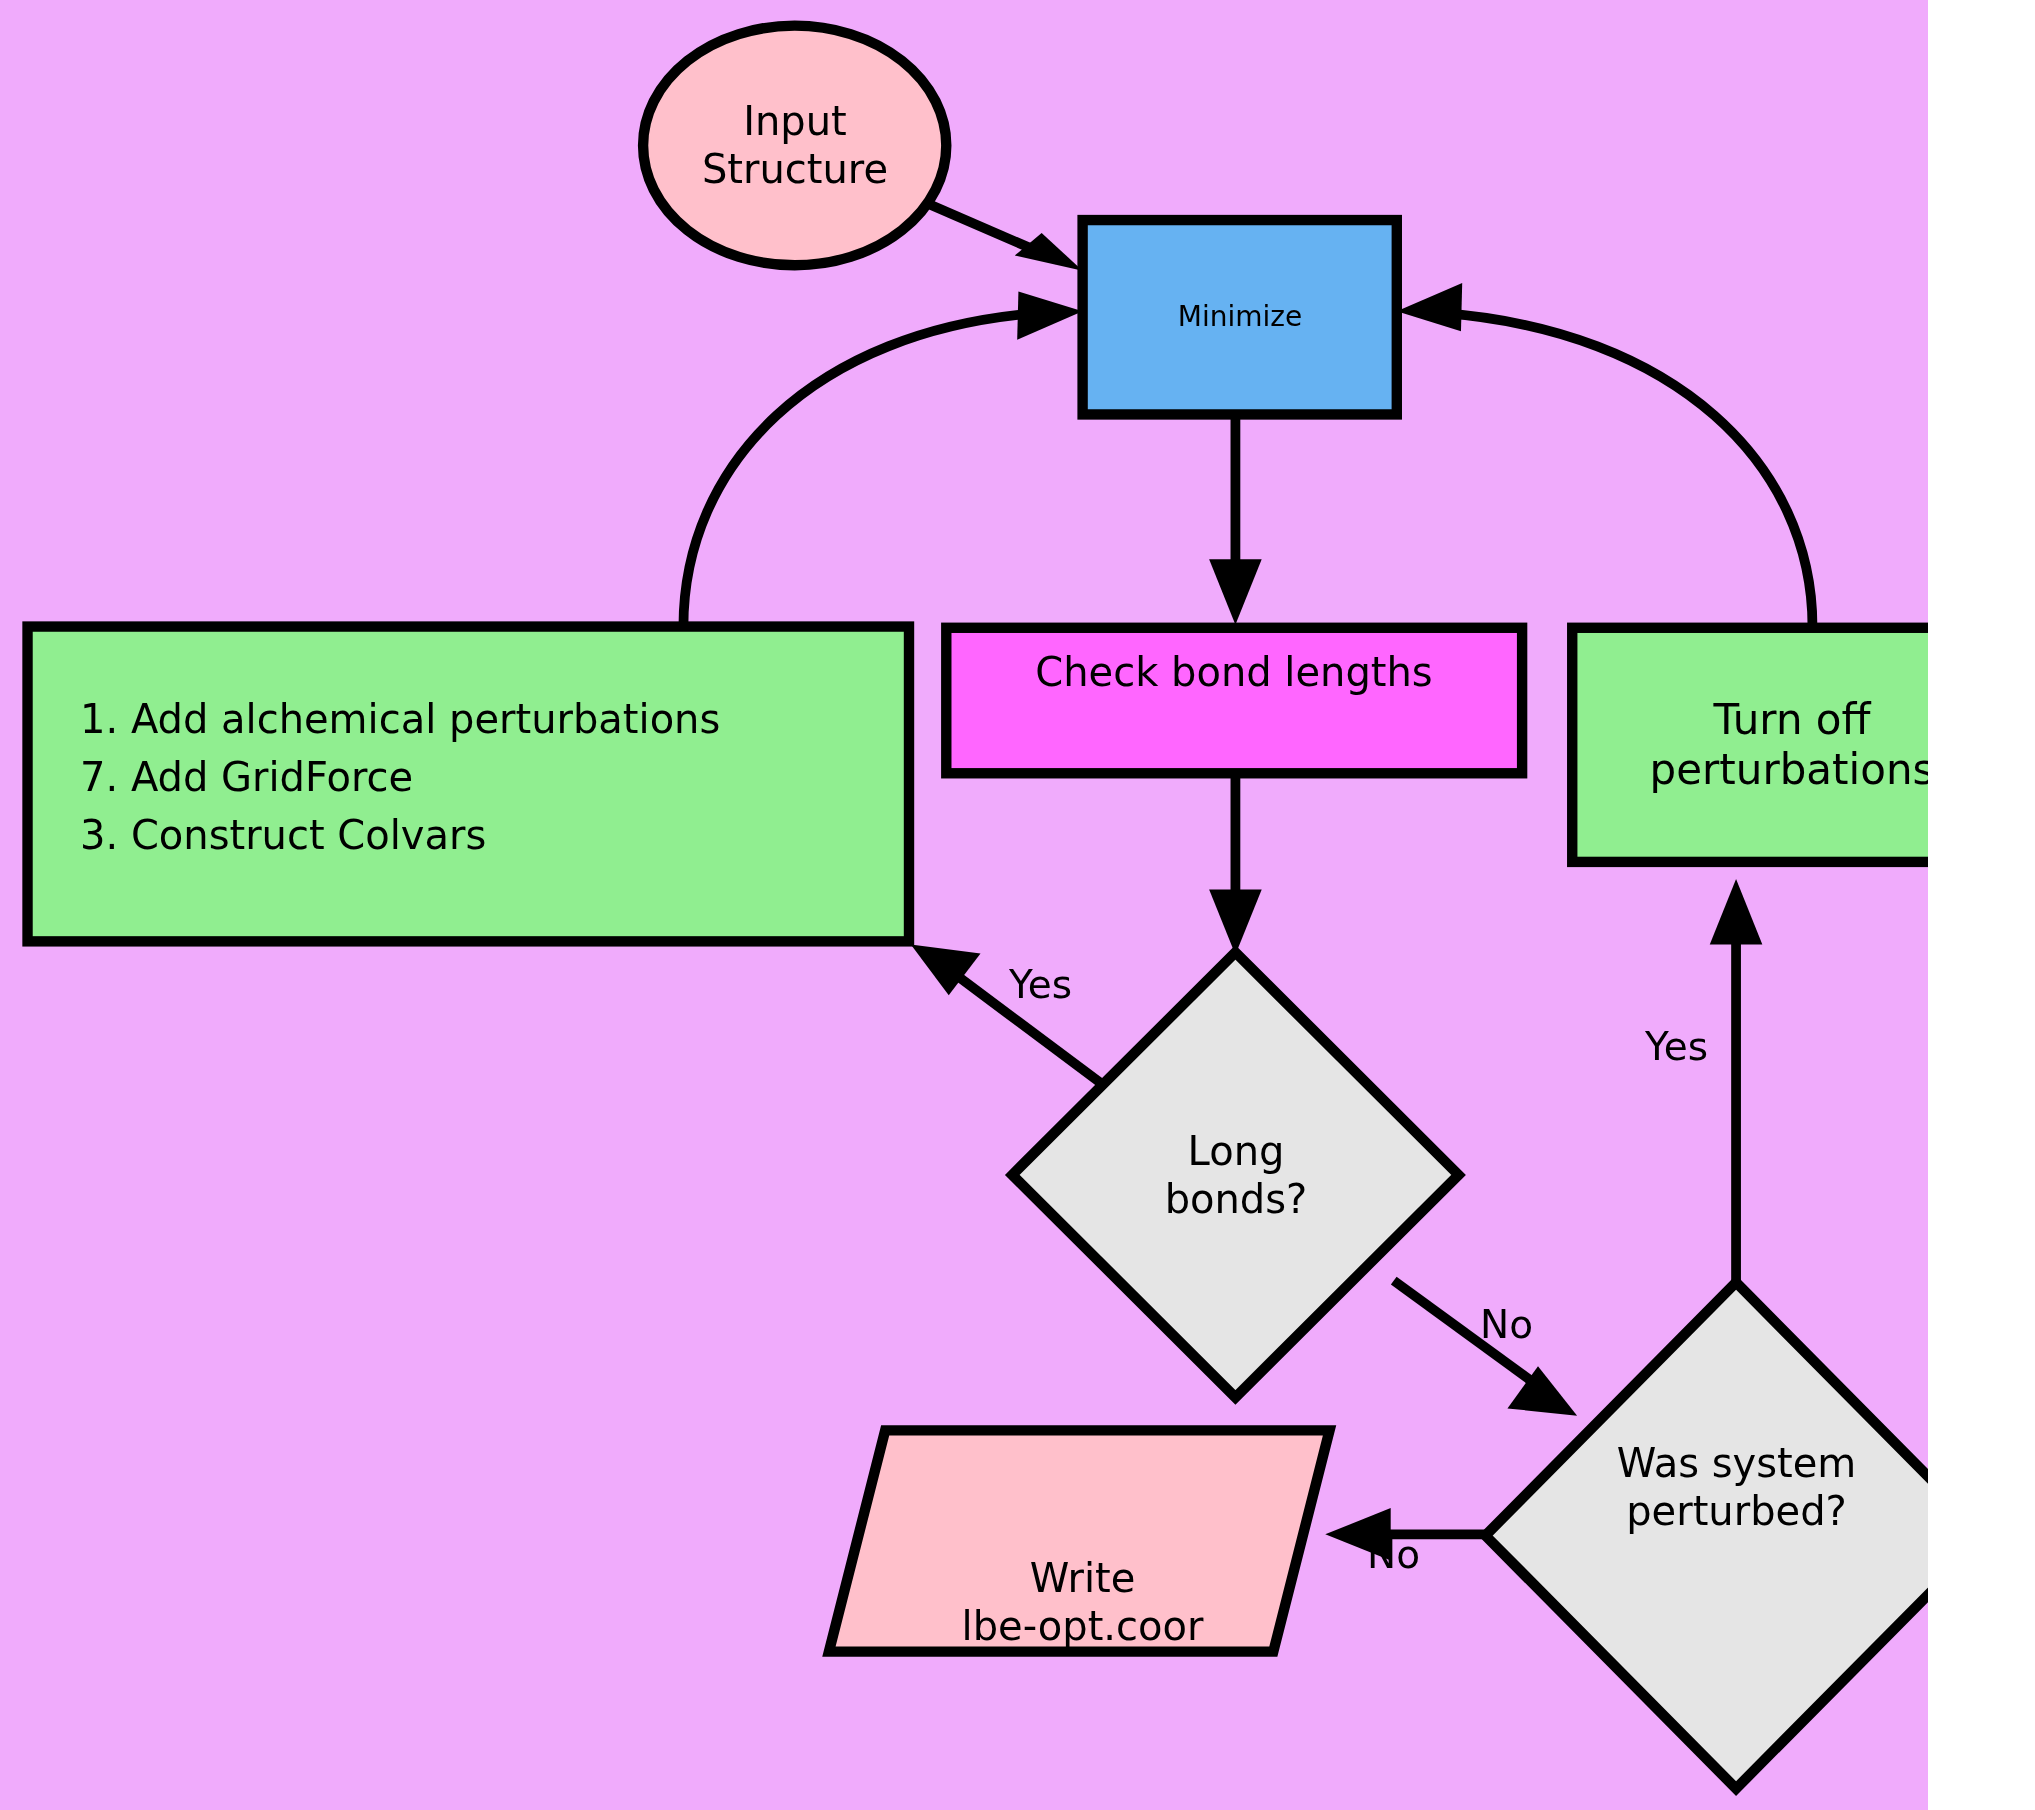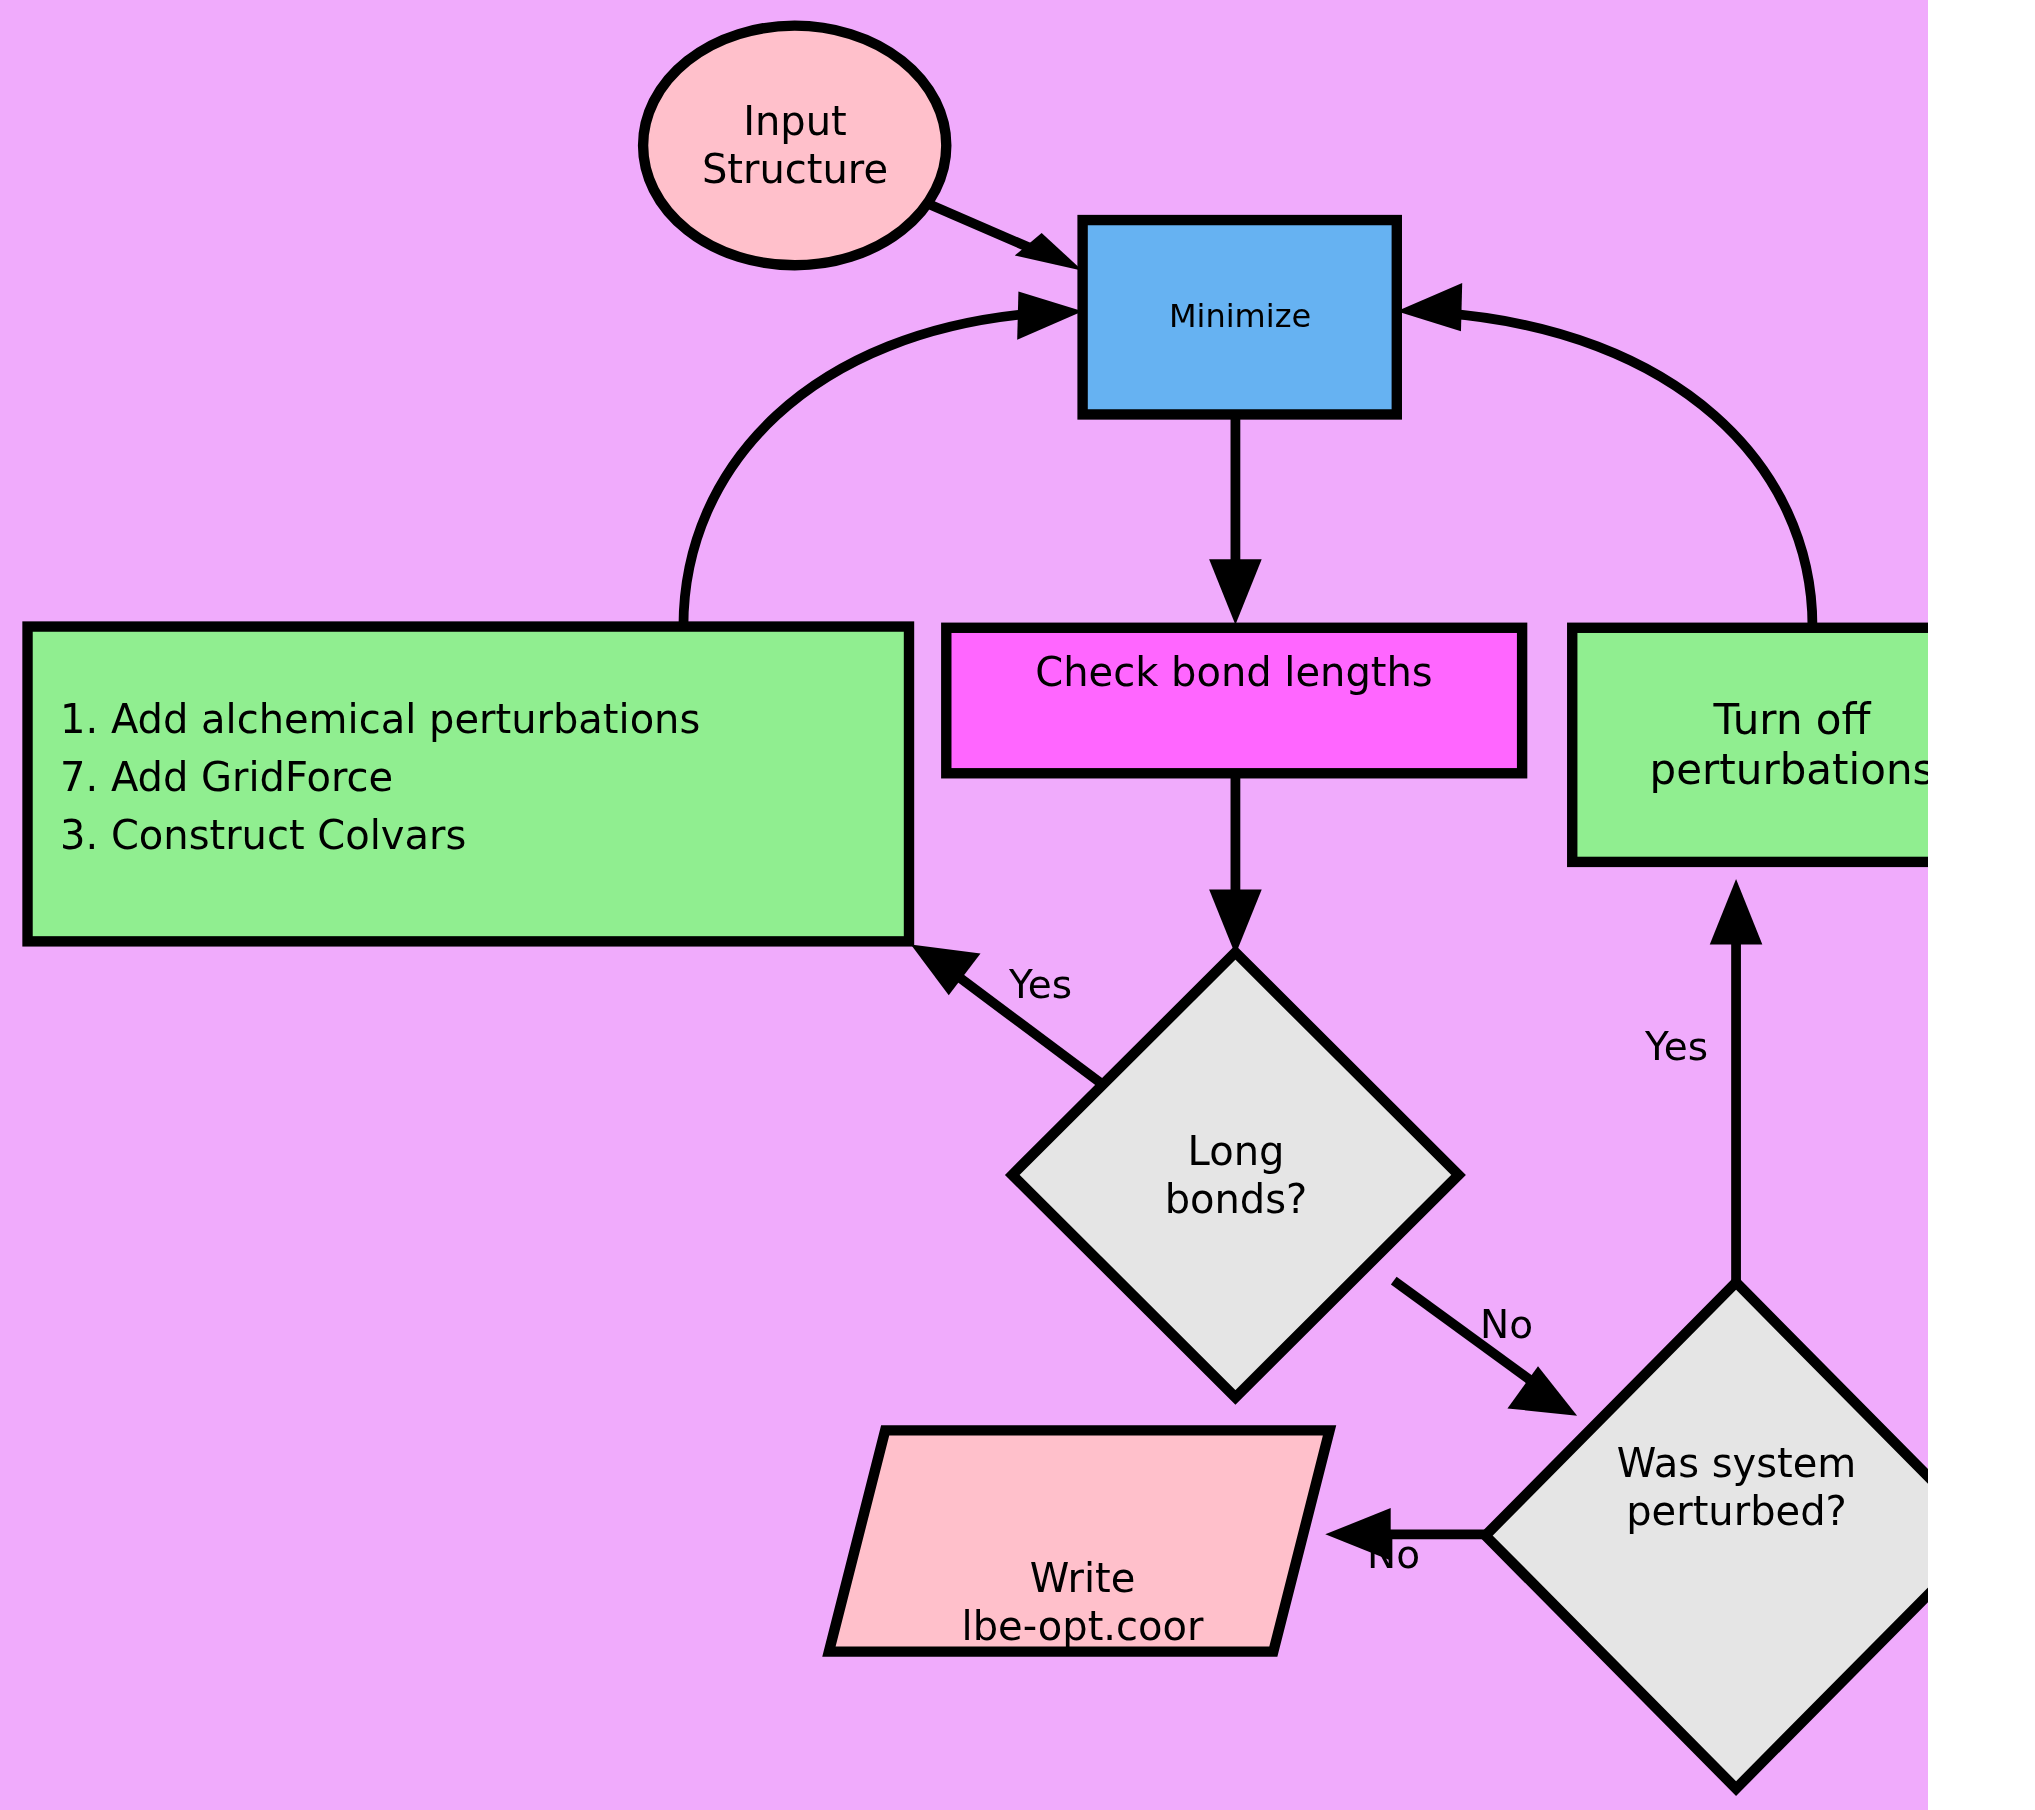--- a/index.html
+++ b/index.html
@@ -49,20 +49,21 @@
     position: absolute;
     color: #000000;
     line-height: 1;
     white-space: nowrap;
   }
   .list-label {
     position: absolute;
     color: #000000;
     line-height: 1.45;
     text-align: left;
+    margin-left: 20px;
   }
   .list-label div { white-space: nowrap; }
 </style>
 </head>
 <body>
 
 <div id="canvas">
 
   <svg id="flow" viewBox="0 0 3329 2961" xmlns="http://www.w3.org/2000/svg">
 
@@ -145,21 +146,21 @@
     
     <polygon class="shape-fill" points="2840,2098 3250,2512 2840,2926 2430,2512" fill="#e5e5e5" stroke-width="17"></polygon>
 
     
     <polygon class="shape-fill" points="1448,2340 2175,2340 2083,2702 1356,2702" fill="#ffc0cb" stroke-width="17"></polygon>
   </svg>
 
   <div class="node-label" style="left:642px; top:67px; width:306px; height:157px; font-size:40px;">Input
 Structure</div>
 
-  <div class="node-label" style="left:1083px; top:220px; width:314px; height:194px; font-size:32px;">Minimize</div>
+  <div class="node-label" style="left:1083px; top:220px; width:314px; height:194px; font-size:28px;">Minimize</div>
 
   <div class="list-label" style="left:60px; top:690px; width:819px; font-size:40px;">
     <div>1. Add alchemical perturbations</div>
     <div>7. Add GridForce</div>
     <div>3. Construct Colvars</div>
   </div>
 
   <div class="node-label" style="left:946px; top:600px; width:576px; height:146px; font-size:40px;">Check bond lengths</div>
 
   <div class="node-label" style="left:1572px; top:628px; width:440px; height:234px; font-size:42px;">Turn off

